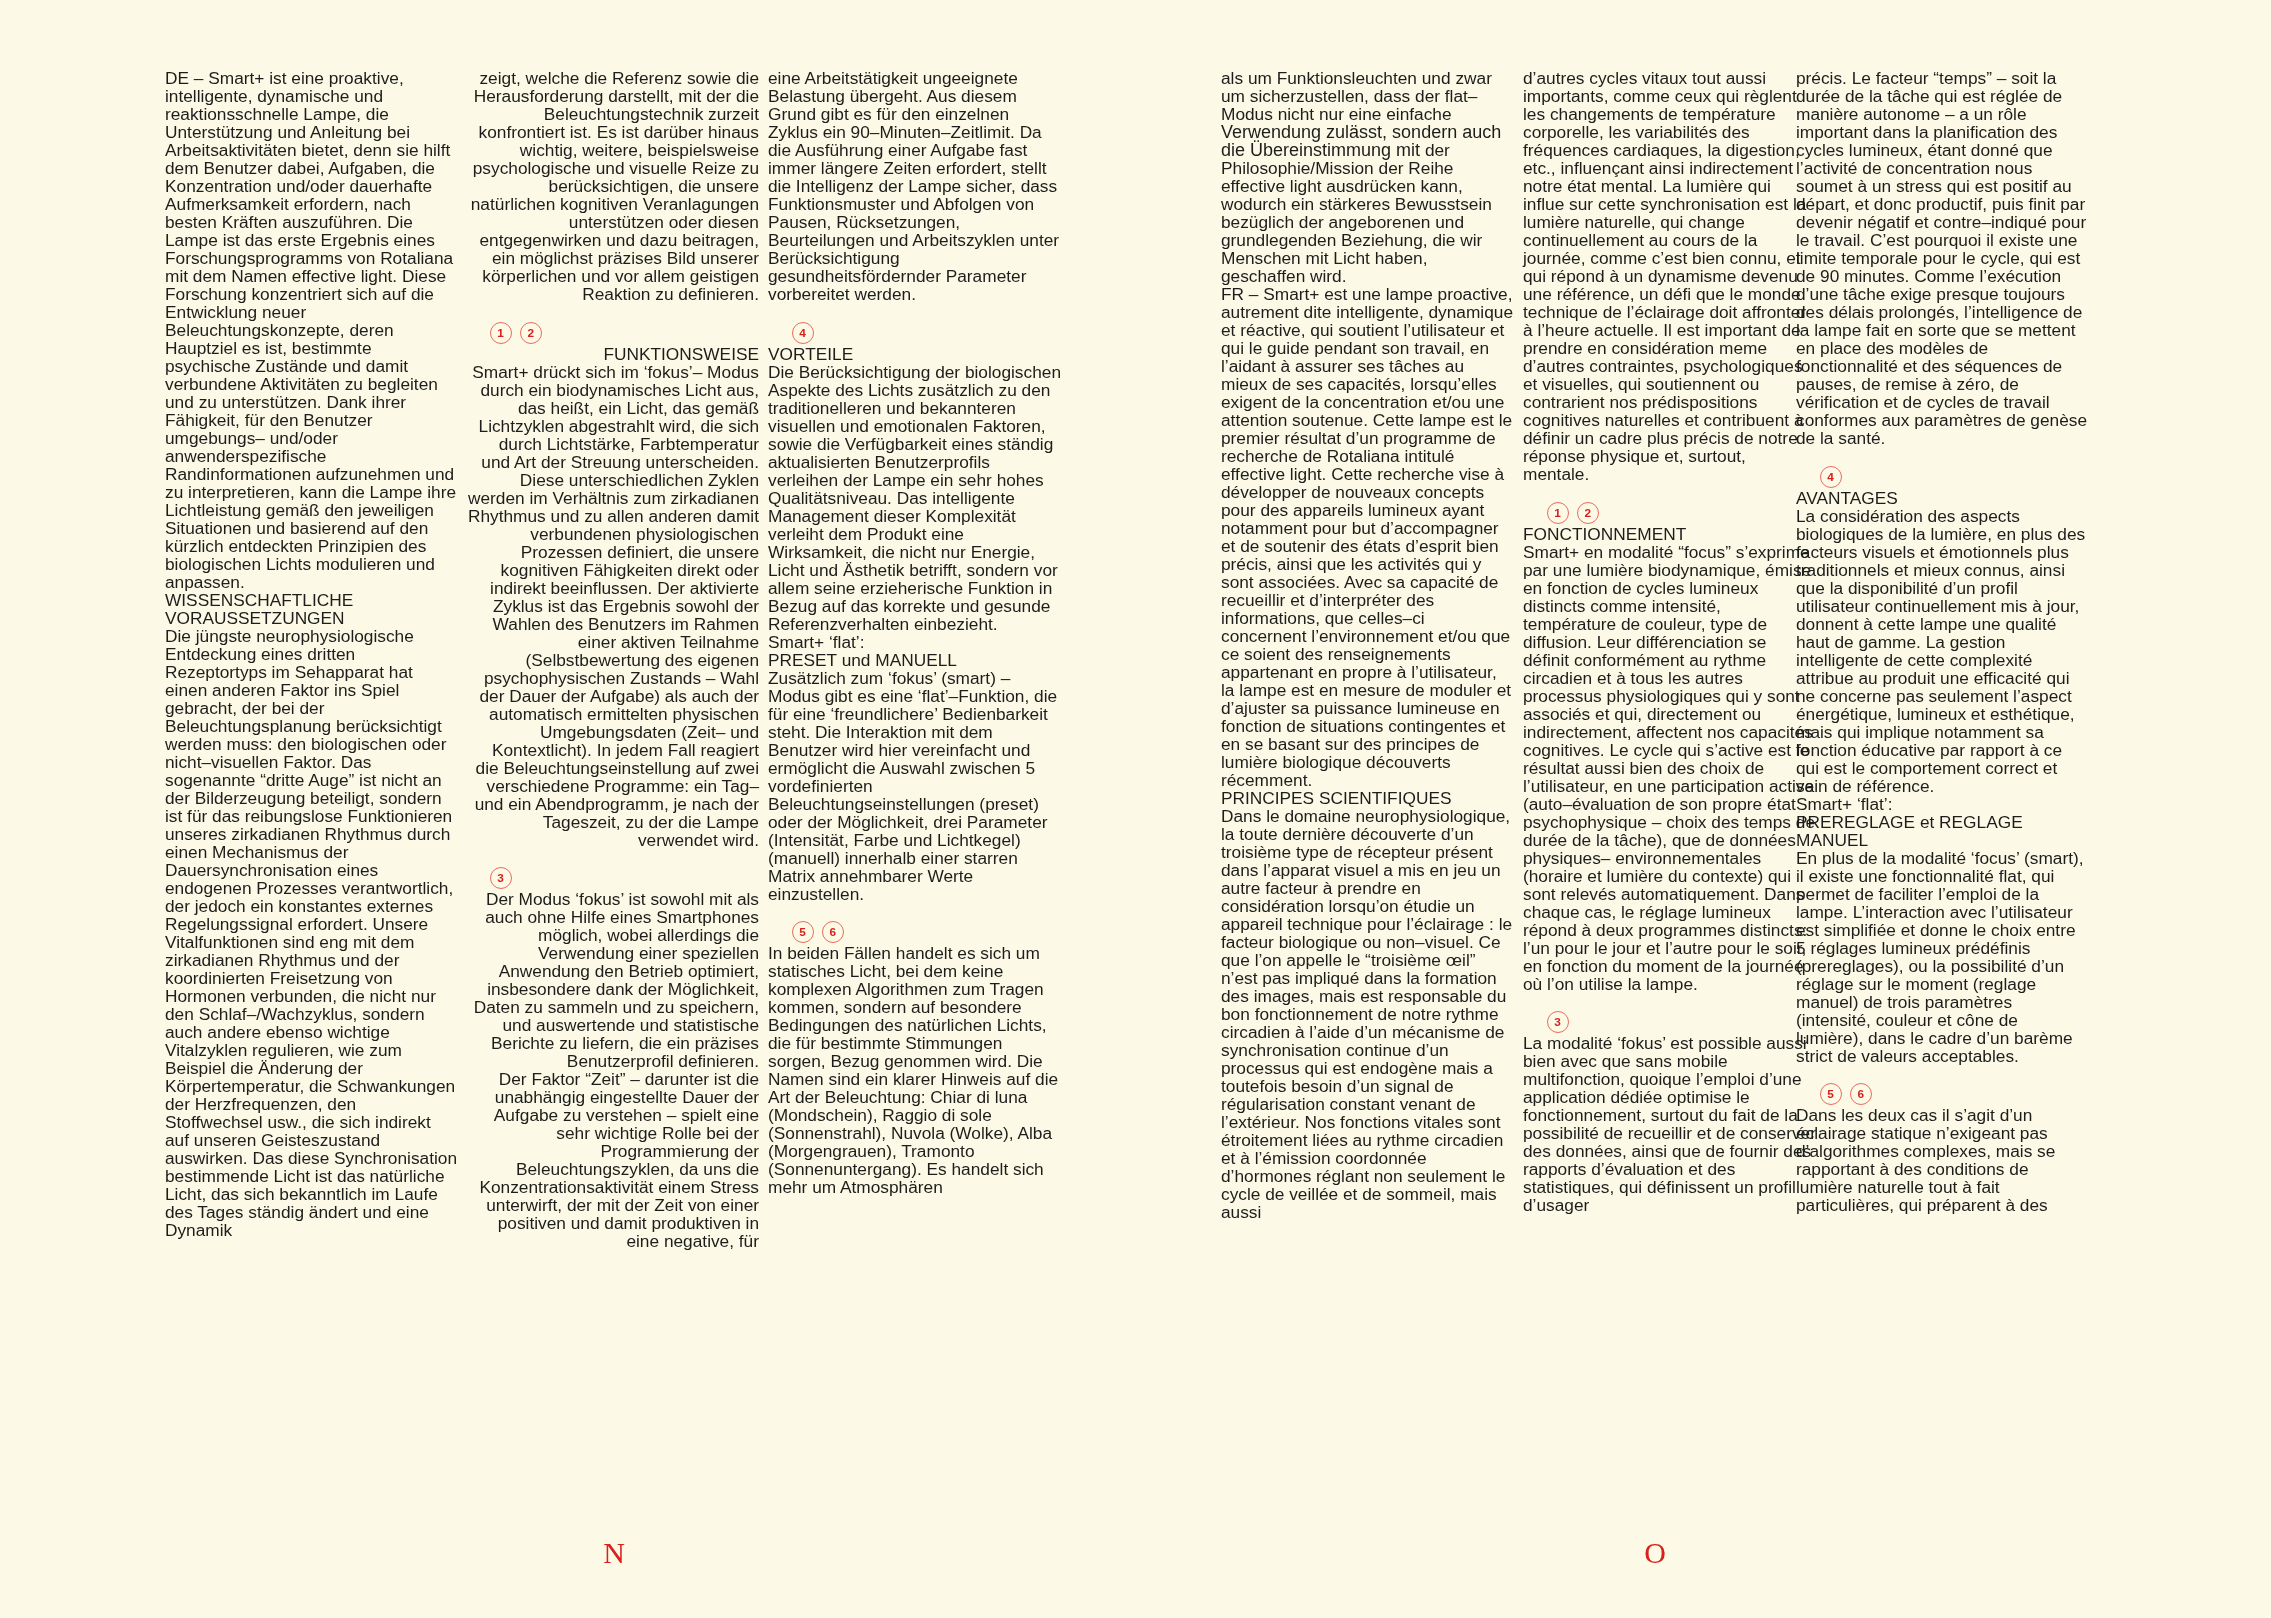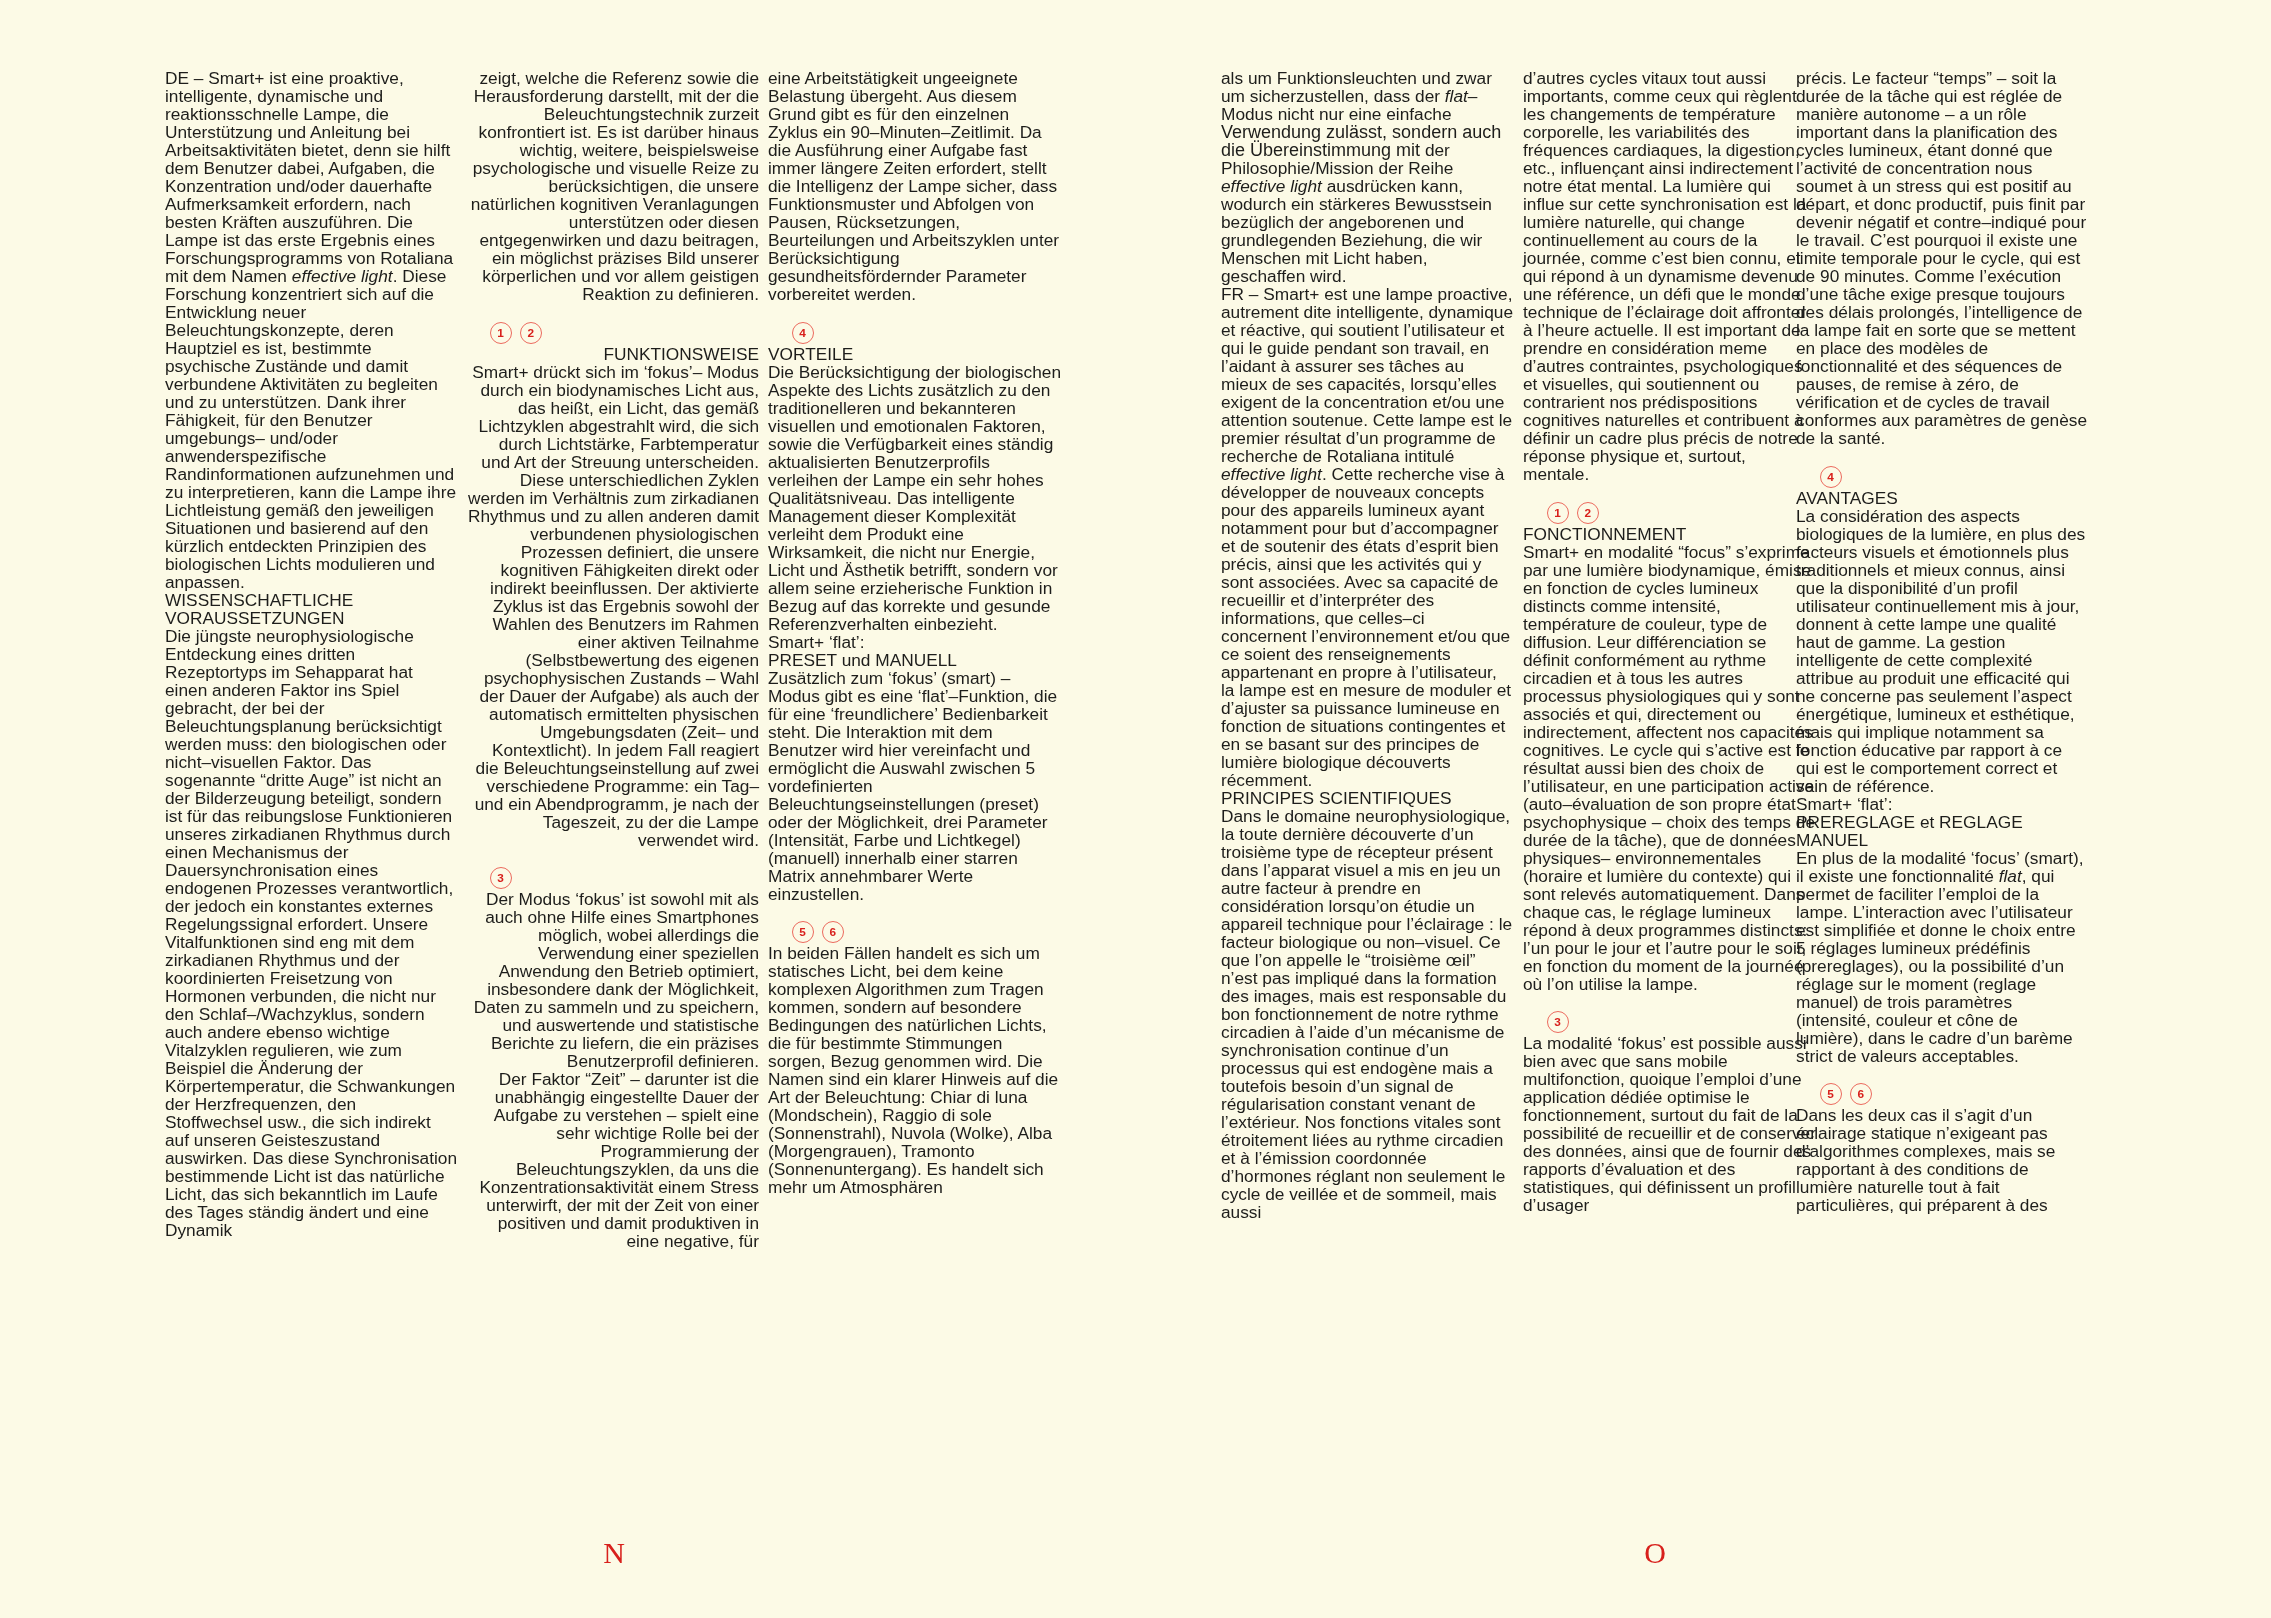--- a/index.html
+++ b/index.html
@@ -5,21 +5,21 @@
   html,body{margin:0;padding:0;background:#FCFAE6;}
   .spread{
     position:relative;width:2271px;height:1618px;background:#FCFAE6;
     font-family:"Liberation Sans",sans-serif;color:#1D1D1B;overflow:hidden;padding-left:39px;
   }
   .col{position:absolute;top:69px;width:293px;font-size:17.3px;line-height:18px;}
   .col > * + *{margin-top:18px;}
   .para{margin:0;}
   .heading{margin:0;text-transform:uppercase;}
   .sub{margin:0;}
-  .it{font-style:italic;margin-top:27px;}
+  .it{margin-top:27px;}
   .small{font-size:18px;}
   .circles{display:flex;align-items:center;gap:8.2px;margin-left:23.6px;height:23.6px;}
   .circle{
     width:22px;height:22px;border:1.4px solid #EC6A5E;border-radius:50%;
     display:inline-flex;align-items:center;justify-content:center;
     color:#D8201C;font-size:11.8px;font-weight:bold;box-sizing:border-box;
   }
   .page-letter{
     position:absolute;top:1536px;width:64px;text-align:center;
     font-family:"Liberation Serif",serif;font-size:30px;color:#D8201C;

